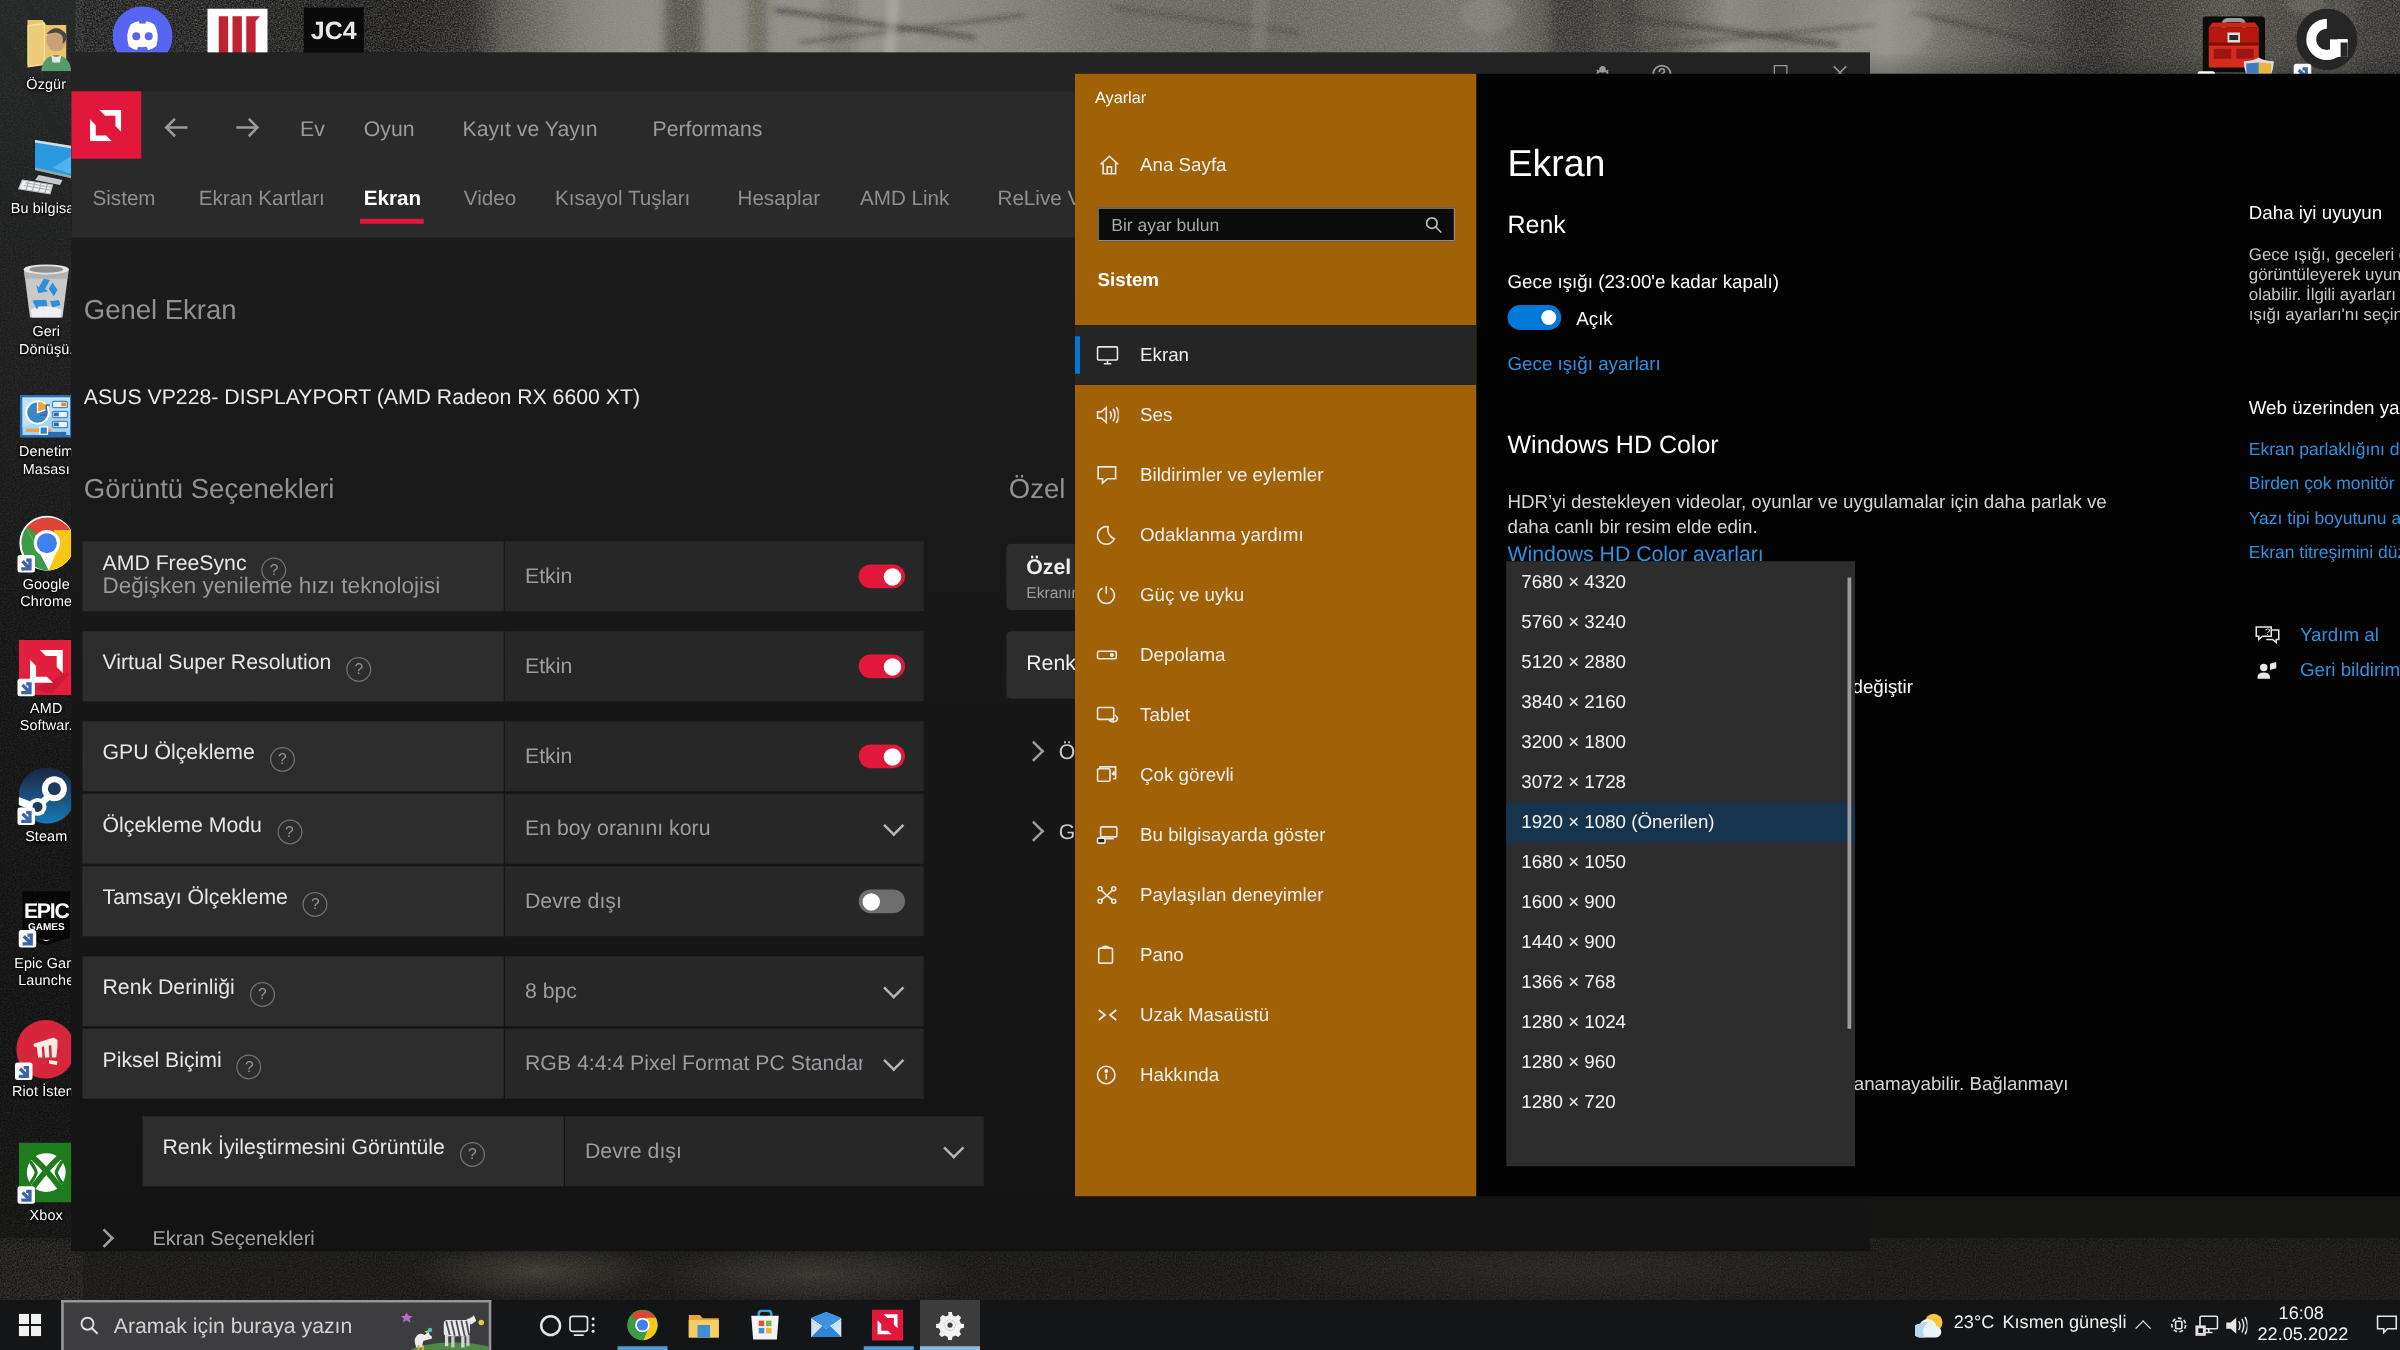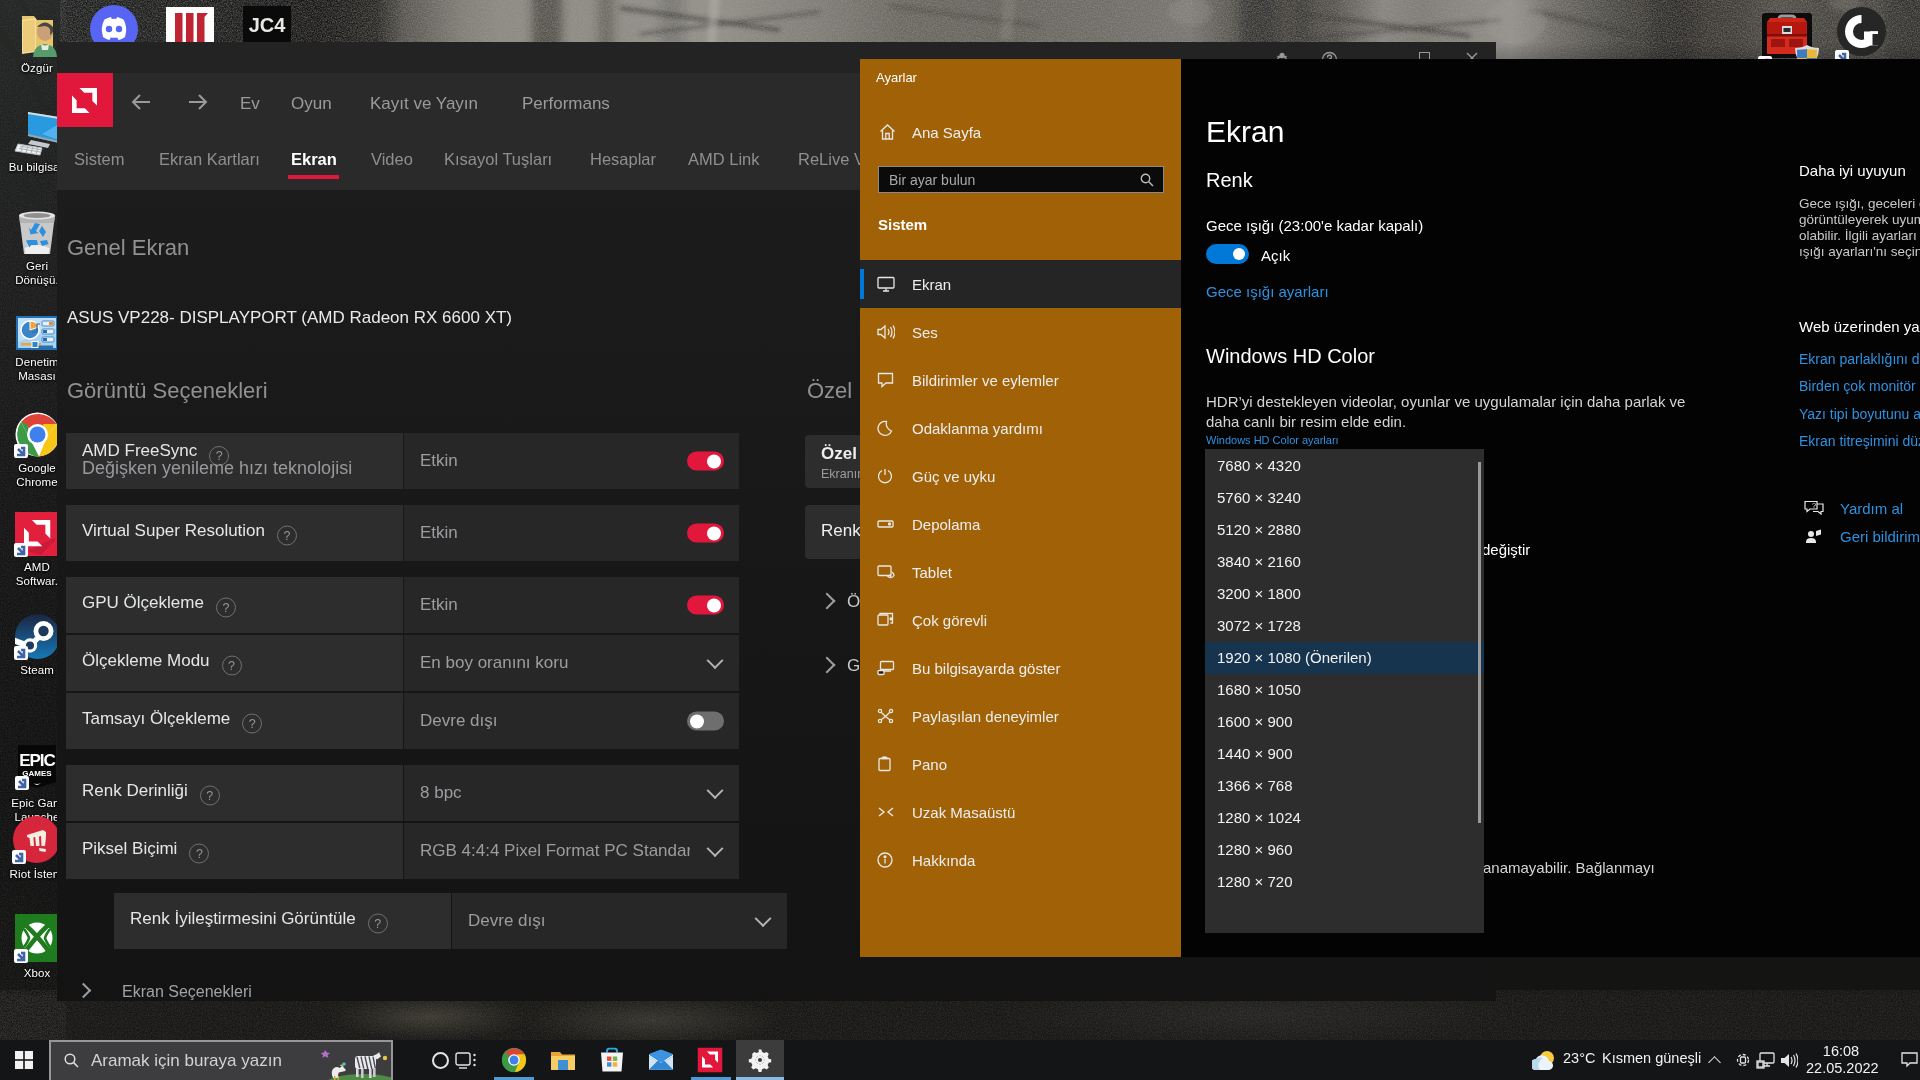--- a/index.html
+++ b/index.html
@@ -315,21 +315,21 @@
         <div class="sc">
             <svg width="12" height="12">
               <path d="M2 10 L9 10 L9 3 M9 10 L3 4 M6 3 h3 v3" stroke="#3f64a8" stroke-width="2.6" fill="none"></path>
             </svg>
           </div>
       </div>
       <div class="lbl">Steam</div>
     </div>
 
     <div class="dico" style="left:-1px; top:712px;">
-      <div class="ic" style="width:40px; height:48px;margin-top:32px;">
+      <div class="ic" style="width:40px; height:48px;">
         <svg width="40" height="48" viewBox="0 0 40 48">
           <path d="M1 1 H39 V38 L20 44 L1 38 Z" fill="#070707"></path>
           <text x="20" y="22" font-family="Liberation Sans" font-size="17" font-weight="bold" fill="#fff" text-anchor="middle" letter-spacing="-1">EPIC</text>
           <text x="20" y="32" font-family="Liberation Sans" font-size="8" font-weight="bold" fill="#fff" text-anchor="middle">GAMES</text>
           <path d="M12 38 Q20 42 28 38 L20 41 Z" fill="#fff"></path>
         </svg>
         <div class="sc" style="left:-2px; bottom:2px;">
             <svg width="12" height="12">
               <path d="M2 10 L9 10 L9 3 M9 10 L3 4 M6 3 h3 v3" stroke="#3f64a8" stroke-width="2.6" fill="none"></path>
             </svg>
@@ -689,21 +689,21 @@
     <div class="abs" style="left:346px; top:56px; font-size:30px; font-weight:300; color:#fff;">Ekran</div>
     <div class="abs" style="left:346px; top:110px; font-size:20px; font-weight:300; color:#fff;">Renk</div>
     <div class="abs" style="left:346px; top:158px; font-size:15px; color:#fff;text-align:right;">Gece ışığı (23:00'e kadar kapalı)</div>
     <div class="abs" style="left:346px; top:185px; width:43px; height:20px; border-radius:10px; background:#0078d7;">
       <div class="abs" style="right:4px; top:4px; width:12px; height:12px; border-radius:50%; background:#fff;"></div>
     </div>
     <div class="abs" style="left:401px; top:188px; font-size:15px; color:#ffffff;">Açık</div>
     <div class="abs" style="left:346px; top:224px; font-size:15px;"><span class="slink">Gece ışığı ayarları</span></div>
     <div class="abs" style="left:346px; top:286px; font-size:20px; font-weight:300; color:#fff;">Windows HD Color</div>
     <div class="abs" style="left:346px; top:333px; font-size:15px; line-height:20px; color:#d4d4d4;">HDR’yi destekleyen videolar, oyunlar ve uygulamalar için daha parlak ve<br>daha canlı bir resim elde edin.</div>
-    <div class="abs" style="left:346px; top:375px; font-size:11px;"><span class="slink">Windows HD Color ayarları</span></div>
+    <div class="abs" style="left:346px; top:375px; font-size:17px;"><span class="slink">Windows HD Color ayarları</span></div>
     <div class="abs" style="left:622px; top:482px; font-size:15px; color:#fff;">değiştir</div>
     <div class="abs" style="left:623px; top:800px; font-size:15px; color:#d4d4d4;">anamayabilir. Bağlanmayı</div>
 
     <div class="abs" style="left:939px; top:103px; font-size:15px; color:#fff;">Daha iyi uyuyun</div>
     <div class="abs" style="left:939px; top:137px; font-size:13.5px; line-height:16px; color:#c9c9c9; white-space:nowrap;">Gece ışığı, geceleri daha iyi<br>görüntüleyerek uyumanıza<br>olabilir. İlgili ayarları görm<br>ışığı ayarları'nı seçin.</div>
     <div class="abs" style="left:939px; top:259px; font-size:15px; color:#fff; white-space:nowrap;">Web üzerinden yardım alın</div>
     <div class="abs" style="left:939px; top:292px; font-size:14px; white-space:nowrap;"><span class="slink">Ekran parlaklığını değiştirme</span></div>
     <div class="abs" style="left:939px; top:319px; font-size:14px; white-space:nowrap;"><span class="slink">Birden çok monitör kurma</span></div>
     <div class="abs" style="left:939px; top:347px; font-size:14px; white-space:nowrap;"><span class="slink">Yazı tipi boyutunu ayarlama</span></div>
     <div class="abs" style="left:939px; top:374px; font-size:14px; white-space:nowrap;"><span class="slink">Ekran titreşimini düzeltme</span></div>

